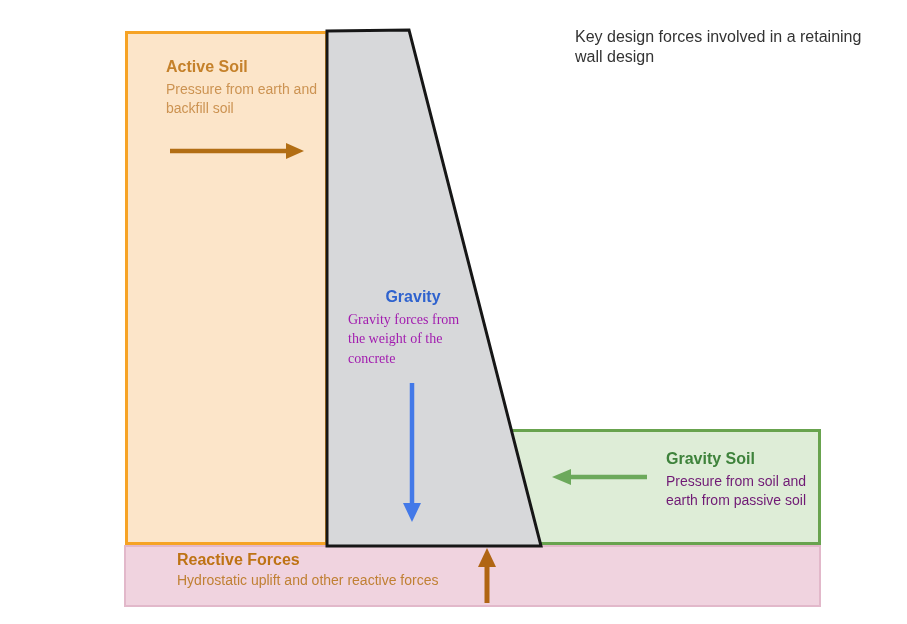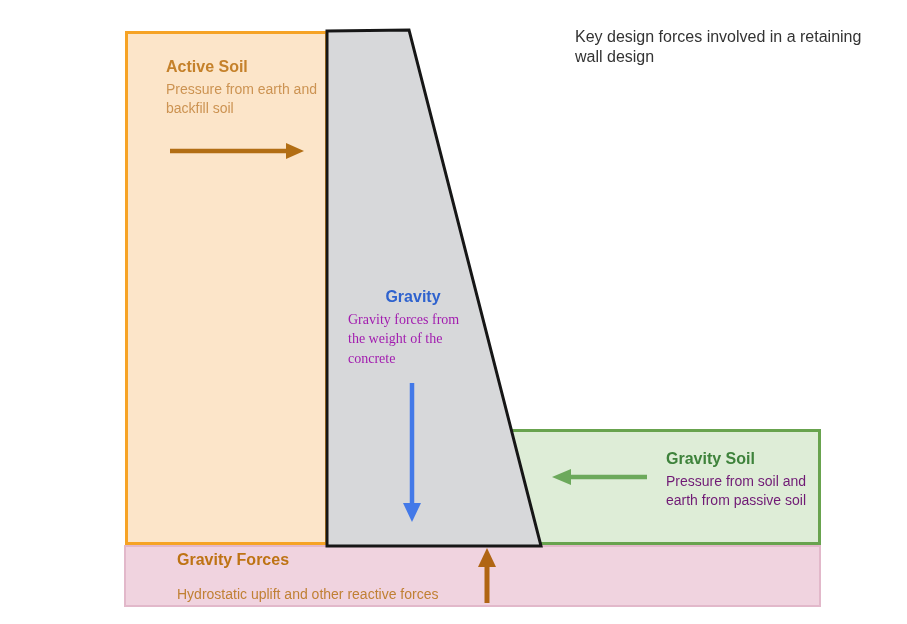--- a/index.html
+++ b/index.html
@@ -56,21 +56,21 @@
   .lbl-gravity  { left: 348px; top: 288px; width: 130px; }
   .lbl-gravity .hd { color: #2e62ce; text-align: center; }
   .lbl-gravity .ds { color: #a21caf; font-family: Liberation Serif, serif; }
 
   .lbl-passive  { left: 666px; top: 450px; width: 145px; }
   .lbl-passive .hd { color: #3e823b; }
   .lbl-passive .ds { color: #701a75; }
 
   .lbl-reactive { left: 177px; top: 551px; width: 420px; }
   .lbl-reactive .hd { color: #be7314; }
-  .lbl-reactive .ds { color: #c08034; margin-top: 16px; }
+  .lbl-reactive .ds { color: #c08034; margin-top: 2px; }
 </style>
 </head>
 <body>
 
 <div class="canvas">
 
   <div class="region active-box"></div>
   <div class="region green-box"></div>
   <div class="region pink-band"></div>
 
@@ -109,17 +109,17 @@
     <div class="hd">Gravity</div>
     <div class="ds">Gravity forces from the weight of the concrete</div>
   </div>
 
   <div class="label lbl-passive">
     <div class="hd">Gravity Soil</div>
     <div class="ds">Pressure from soil and earth from passive soil</div>
   </div>
 
   <div class="label lbl-reactive">
-    <div class="hd">Gravity Forces</div>
+    <div class="hd">Reactive Forces</div>
     <div class="ds">Hydrostatic uplift and other reactive forces</div>
   </div>
 
 </div>
 
 </body></html>

